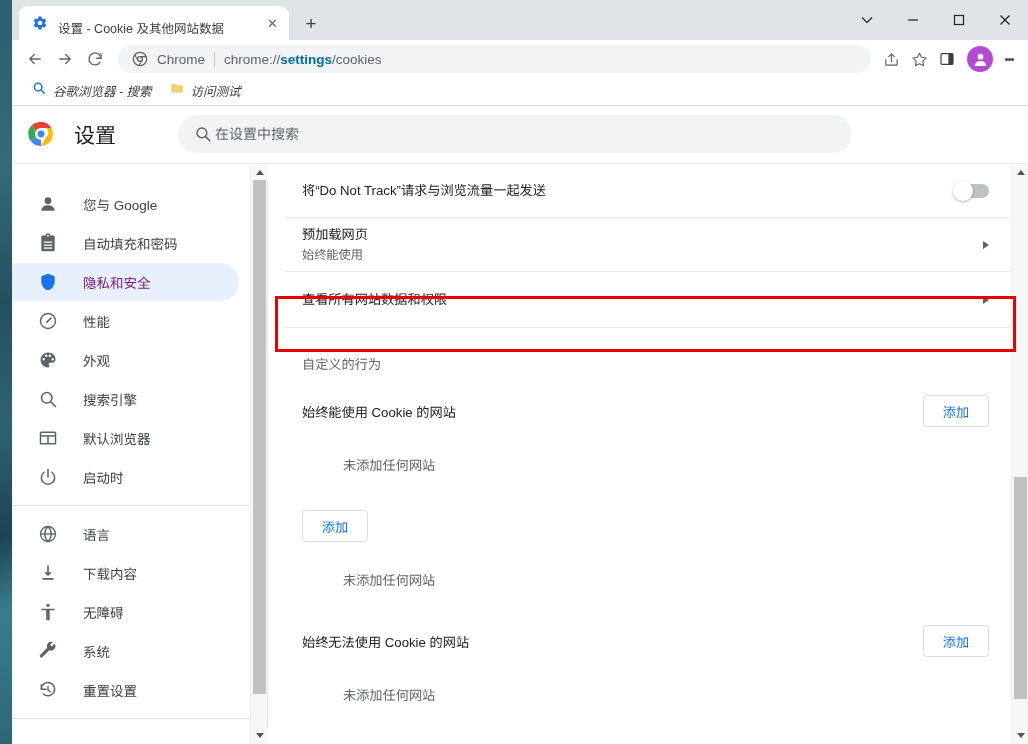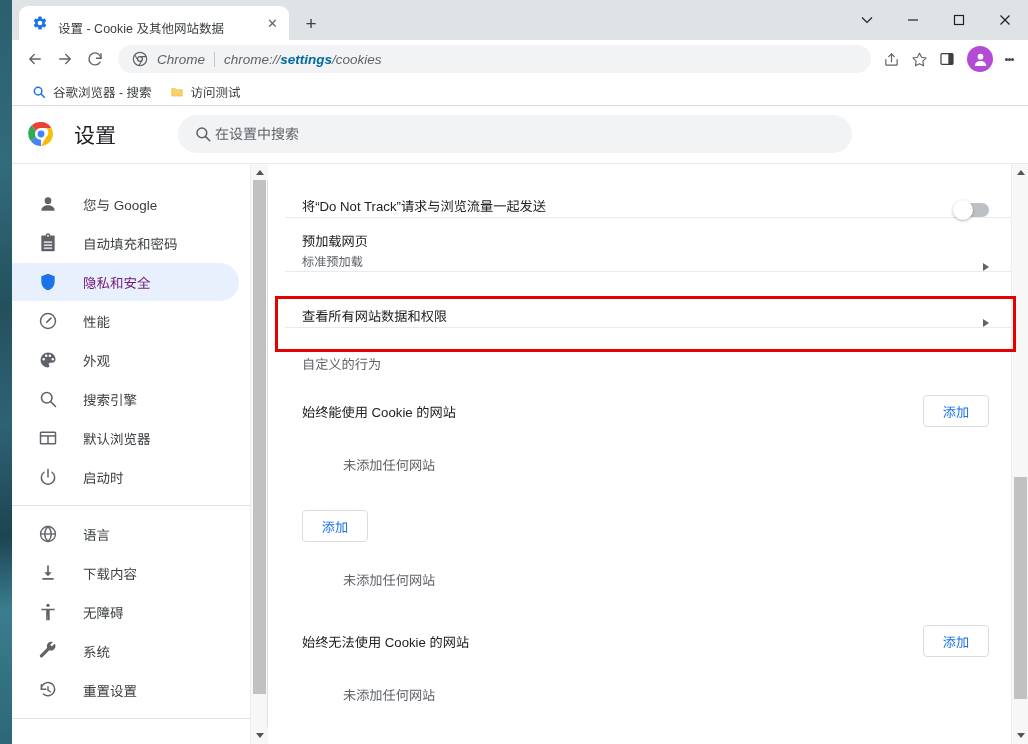--- a/index.html
+++ b/index.html
@@ -85,21 +85,20 @@
   }
   .nav-btn svg { display:block; }
   #omnibox {
     flex: 1 1 auto; height: 28px;
     background: #f1f3f4;
     border-radius: 14px;
     margin: 0 6px 0 8px;
     display: flex; align-items: center;
     padding: 0 14px;
     min-width: 0;
-    font-style: italic;
   }
   #omnibox-chrome-icon { width: 16px; height: 16px; flex:0 0 16px; margin-right: 9px;}
   #omnibox-scheme { font-size: 13.5px; color: #5f6368; white-space: nowrap; }
   #omnibox-divider {
     width: 1px; height: 15px; background: #c4c7c5;
     margin: 0 9px; flex: 0 0 1px;
   }
   #omnibox-url { font-size: 13.5px; color: #5f6368; white-space: nowrap; }
   #omnibox-url b { color: #0369a1; font-weight: 600; }
   #toolbar-right { display: flex; align-items: center; flex: 0 0 auto; }
@@ -122,23 +121,24 @@
   .dot { width:3px;height:3px;background:#3c4043;border-radius:50%;margin:1px 0; }
 
   
   #bookmarks-bar {
     height: 28px; background:#fff;
     display:flex; align-items:center;
     padding-left: 12px;
     border-bottom: 1px solid #dadce0;
   }
   .bookmark {
-    display:flex; align-items:center; height:22px;
+    display:flex; height:22px;
     padding: 0 8px; border-radius: 4px;
     margin-right: 2px;
+    font-style: italic;
   }
   .bookmark-label { font-size: 12.5px; color:#3c4043; margin-left:7px; white-space:nowrap;}
   .bm-icon { width:14px;height:14px;flex:0 0 14px;display:block;}
 
   
   #settings-header {
     height: 57px; background:#fff;
     display:flex; align-items:center;
     border-bottom: 1px solid transparent;
   }
@@ -222,21 +222,21 @@
 
   
   #main-wrap { position: relative; flex: 1 1 auto; background:#fff; }
   #main-scroll {
     position:absolute; left:0; top:0; right:17px; bottom:0;
     overflow:hidden; background:#fff;
   }
   #main-inner { padding-left: 17px; }
 
   .row {
-    display:flex; align-items:flex-end;
+    display:flex; align-items:center;
     min-height: 54px;
     padding: 0 22px 0 17px;
     border-bottom: 1px solid #e8eaed;
     position: relative;
   }
   .row-text { flex:1 1 auto; min-width:0; }
   .row-title { font-size: 13.2px; color:#202124; line-height: 1.5;}
   .row-sub { font-size: 12.2px; color:#5f6368; line-height:1.5; margin-top:1px;}
 
   .toggle {
@@ -612,21 +612,21 @@
               <div class="row-title">将“Do Not Track”请求与浏览流量一起发送</div>
             </div>
             <div class="toggle">
               <span class="knob"></span>
             </div>
           </div>
 
           <div class="row">
             <div class="row-text">
               <div class="row-title">预加载网页</div>
-              <div class="row-sub">标准预加载</div>
+              <div class="row-sub">始终能使用</div>
             </div>
             <span class="chevron-right"></span>
           </div>
 
           <div class="row" style="min-height:56px;">
             <div class="row-text">
               <div class="row-title">查看所有网站数据和权限</div>
             </div>
             <span class="chevron-right"></span>
           </div>

